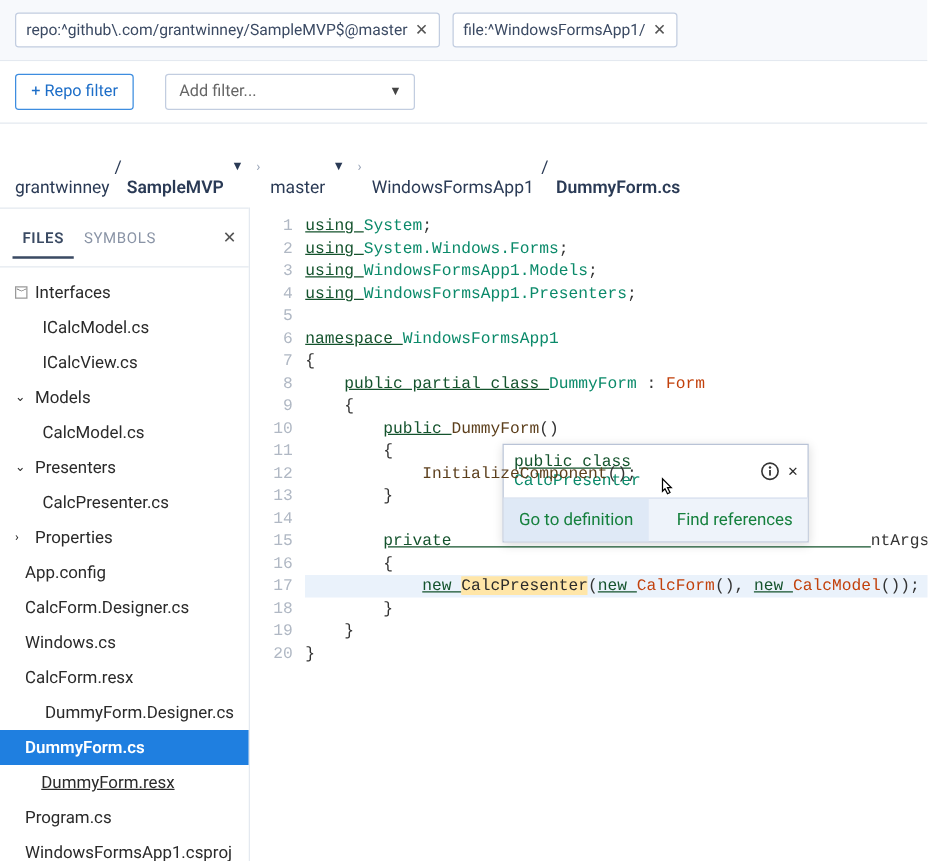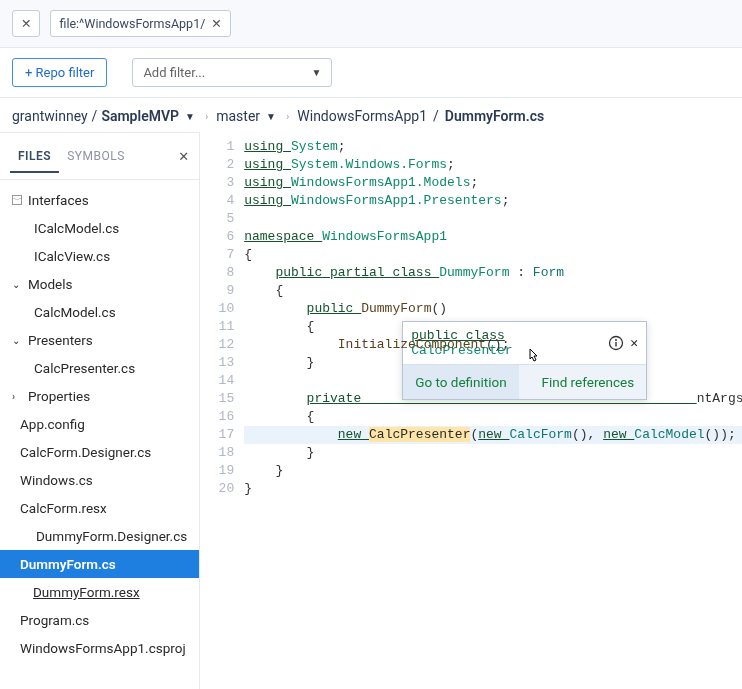--- a/index.html
+++ b/index.html
@@ -73,21 +73,21 @@
   .breadcrumb-row {
     display: flex;
     align-items: center;
     gap: 6px;
     padding: 10px 12px 8px 12px;
     font-size: 14px;
     color: #2a3a55;
   }
   .crumb { display: inline-flex; align-items: center; gap: 4px; }
   .crumb .sep { color: #9aa5b8; padding: 0 4px; font-size: 11px; }
-  .crumb a { color: #2a3a55; text-decoration: none; cursor: pointer; }
+  .crumb a { color: #2a3a55; text-decoration: none; cursor: pointer; margin-top: 33px; }
   .crumb .bold { font-weight: 600; }
   .crumb .caret-down { font-size: 10px; color: #2a3a55; margin-left:2px; }
 
   
   .main {
     display: flex;
     height: calc(689px - 47px - 47px - 38px);
   }
 
   
@@ -164,21 +164,21 @@
   .code {
     flex:1;
     position:relative;
   }
   .line { height:18px; line-height:18px; white-space: pre; position:relative; }
   .line.cur { background: #eaf2fb; }
 
   .kw { color: #14532d; text-decoration: underline; }
   .ns { color: #0b8a6a; }
   .cls { color: #0b8a6a; }
-  .type { color: #0f766e; }
+  .type { color: #c2410c; }
   .mth { color: #5c3f1c; }
   .ident { color: #333; }
   .brace { color: #333; }
   .sel { background: #ffe6a8; }
 
   
   .popup {
     position: absolute;
     top: 183px; 
     left: 158px;
@@ -211,20 +211,21 @@
     pointer-events:none;
   }
 
   svg { display:block; }
 </style>
 </head>
 <body>
 
 <div class="top-row">
   <div class="chip">
+    <span>repo:^github\.com/grantwinney/SampleMVP$@master</span>
     <span class="x">✕</span>
   </div>
   <div class="chip">
     <span>file:^WindowsFormsApp1/</span>
     <span class="x">✕</span>
   </div>
 </div>
 
 <div class="filter-row">
   <div class="btn-outline">+ Repo filter</div>

